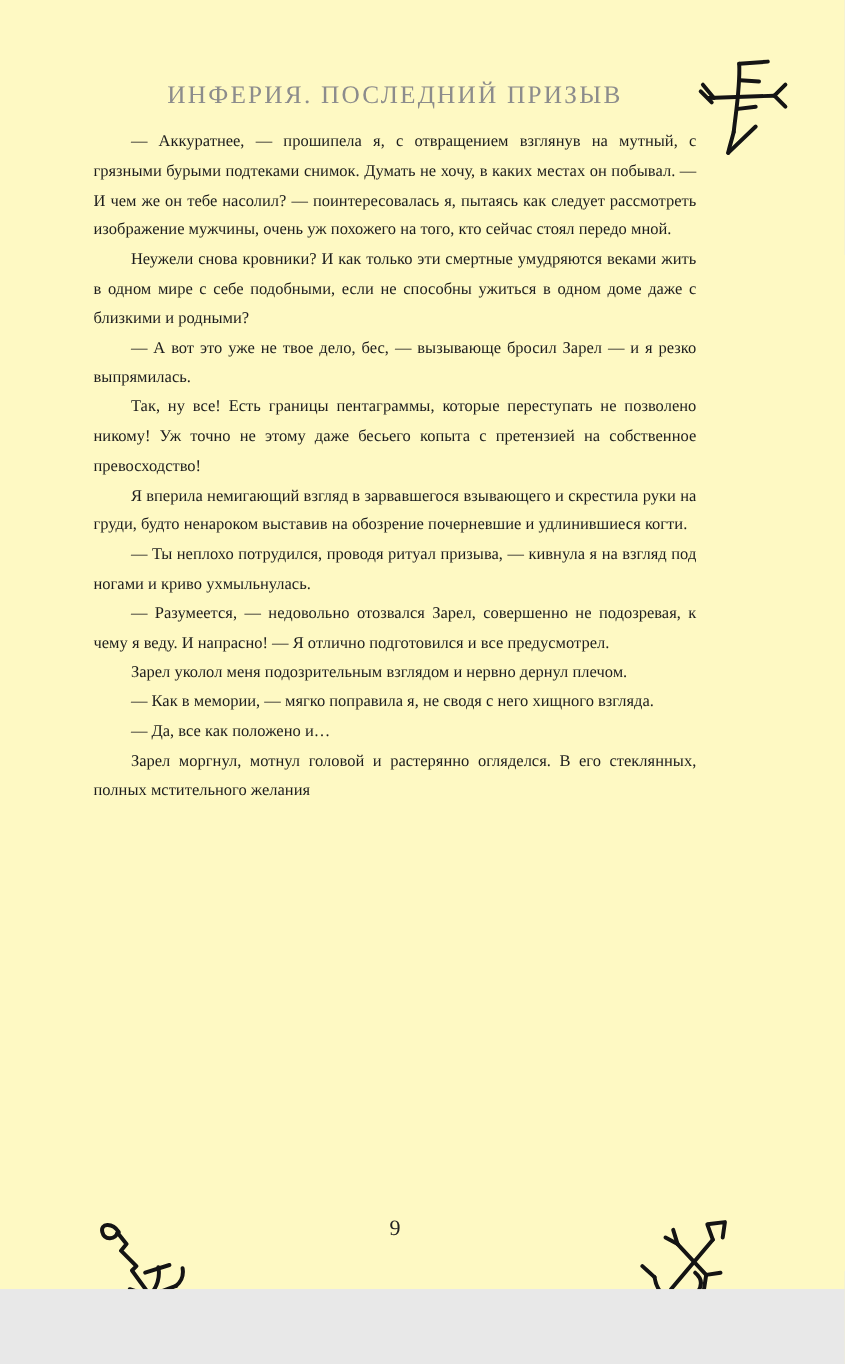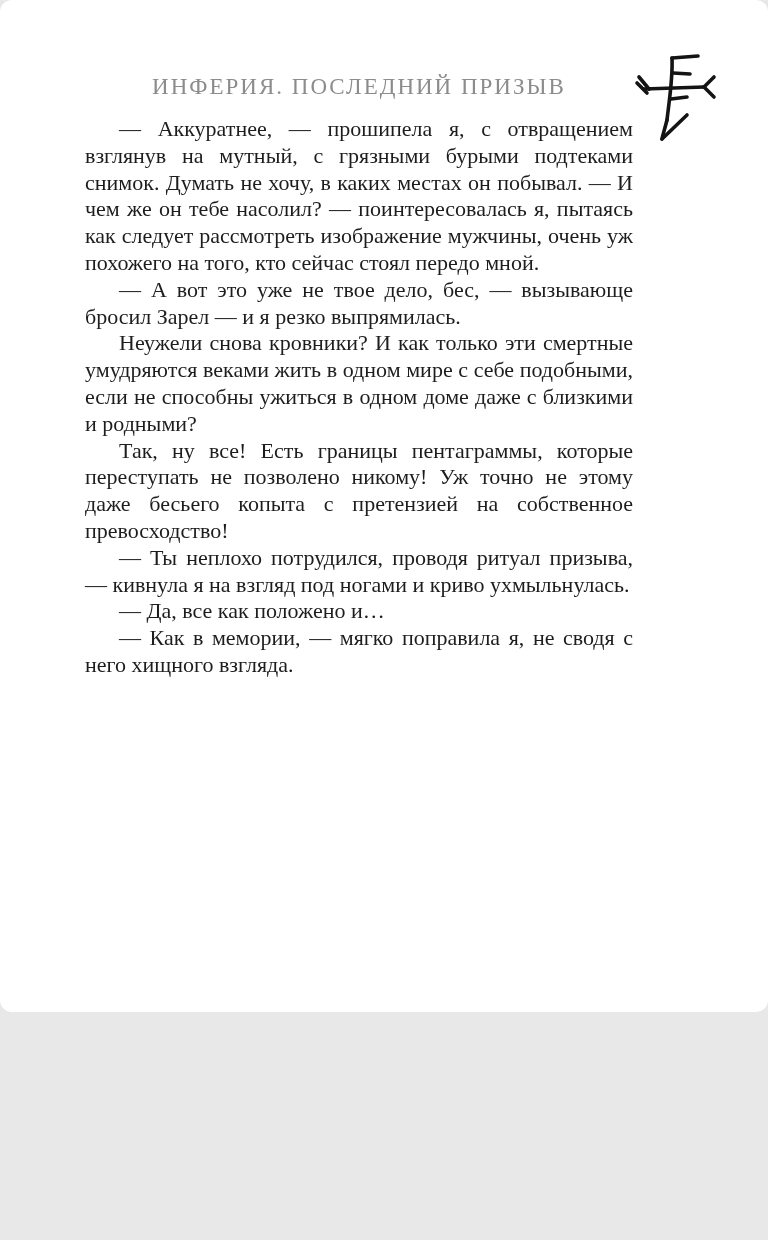--- a/index.html
+++ b/index.html
@@ -1,38 +1,37 @@
 <!DOCTYPE html>
 <html><head>
 <meta charset="utf-8">
 <style>
   html,body { margin:0; padding:0; background:#e8e8e8; }
   .page {
     position:relative;
-    width:768px; height:1012px;
+    width:768px; height:1172px;
     margin:0 auto;
-    background:#ffffff;
+    background:#fef9c3;
     overflow:hidden;
     font-family:"Liberation Serif", serif;
-    border-radius:12px;
   }
   .running-header {
     position:absolute;
     top:74px; left:85px; width:548px;
     text-align:center;
     font-size:23px;
     letter-spacing:2px;
     color:#8c8c8c;
     font-weight:normal;
     white-space:nowrap;
   }
   .text-block {
     position:absolute;
     top:116px; left:85px; width:548px;
-    font-size:22px;
+    font-size:15px;
     line-height:26.8px;
     color:#1d1d1d;
     text-align:justify;
   }
   .para { margin:0; text-indent:34px; }
   .page-number {
     position:absolute;
     top:1106px; left:85px; width:548px;
     text-align:center;
     font-size:20px;
@@ -66,26 +65,30 @@
     <path d="M10,43 L70,41"></path>
     <path d="M5,31 L15,43"></path>
     <path d="M3,37 L13,47"></path>
     <path d="M70,41 L80,31"></path>
     <path d="M70,41 L80,51"></path>
     <path d="M37,53 L53,51"></path>
   </svg>
 
   <div class="text-block">
       <p class="para">— Аккуратнее, — прошипела я, с отвращением взглянув на мутный, с грязными бурыми подтеками снимок. Думать не хочу, в каких местах он побывал. — И чем же он тебе насолил? — поинтересовалась я, пытаясь как следует рассмотреть изображение мужчины, очень уж похожего на того, кто сейчас стоял передо мной.</p>
+      <p class="para">Неужели снова кровники? И как только эти смертные умудряются веками жить в одном мире с себе подобными, если не способны ужиться в одном доме даже с близкими и родными?</p>
       <p class="para">— А вот это уже не твое дело, бес, — вызывающе бросил Зарел — и я резко выпрямилась.</p>
-      <p class="para">Неужели снова кровники? И как только эти смертные умудряются веками жить в одном мире с себе подобными, если не способны ужиться в одном доме даже с близкими и родными?</p>
       <p class="para">Так, ну все! Есть границы пентаграммы, которые переступать не позволено никому! Уж точно не этому даже бесьего копыта с претензией на собственное превосходство!</p>
+      <p class="para">Я вперила немигающий взгляд в зарвавшегося взывающего и скрестила руки на груди, будто ненароком выставив на обозрение почерневшие и удлинившиеся когти.</p>
       <p class="para">— Ты неплохо потрудился, проводя ритуал призыва, — кивнула я на взгляд под ногами и криво ухмыльнулась.</p>
+      <p class="para">— Разумеется, — недовольно отозвался Зарел, совершенно не подозревая, к чему я веду. И напрасно! — Я отлично подготовился и все предусмотрел.</p>
+      <p class="para">Зарел уколол меня подозрительным взглядом и нервно дернул плечом.</p>
+      <p class="para">— Как в мемории, — мягко поправила я, не сводя с него хищного взгляда.</p>
       <p class="para">— Да, все как положено и…</p>
-      <p class="para">— Как в мемории, — мягко поправила я, не сводя с него хищного взгляда.</p>
+      <p class="para">Зарел моргнул, мотнул головой и растерянно огляделся. В его стеклянных, полных мстительного желания</p>
     </div>
 
   <div class="page-number">9</div>
 
   <svg class="rune rune-bl" viewBox="0 0 94 100" aria-hidden="true">
     <path d="M28,12 C22,3 11,4 13,12 C15,20 25,19 27,12"></path>
     <path d="M27,13 L35,23 L30,29 L44,43 L40,47 L56,69"></path>
     <path d="M52,49 L74,42"></path>
     <path d="M64,44 C66,55 62,63 56,70"></path>
     <path d="M38,64 L56,70 L80,61"></path>

